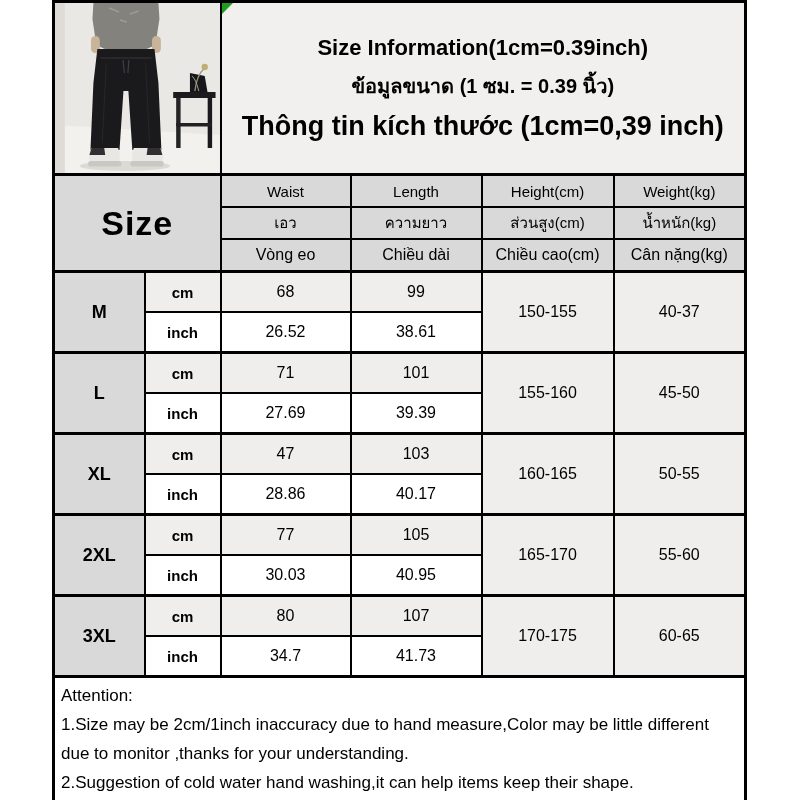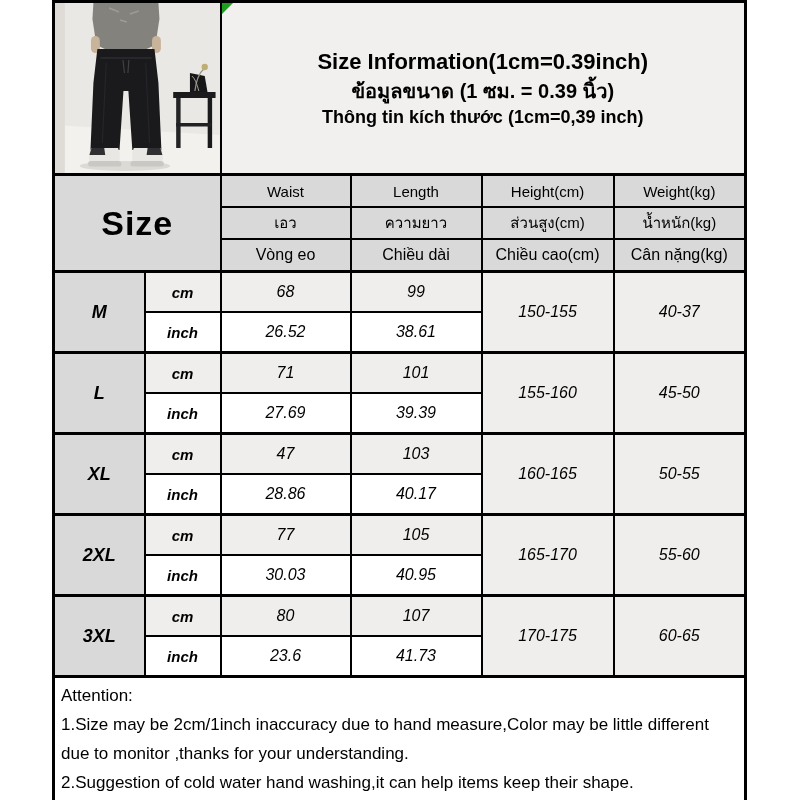--- a/index.html
+++ b/index.html
@@ -8,31 +8,31 @@
   }
   html,body{margin:0;padding:0;width:800px;height:800px;overflow:hidden;
     background:var(--page-bg,#fff);font-family:"Liberation Sans",sans-serif;color:#000;}
   .sheet{position:absolute;top:0;left:52px;}
   table{border-collapse:collapse;table-layout:fixed;width:692px;border:3px solid var(--border-black,#000);}
   td{border:2px solid var(--border-black,#000);text-align:center;vertical-align:middle;padding:0;overflow:hidden;}
   tr.group-start td{border-top:3px solid var(--border-black,#000);}
   .photo-cell{height:170px;padding:0;background:#eae8e4;}
   .photo-cell svg{display:block;width:100%;height:100%;}
   .title-cell{background:var(--title-bg,#f1f0ee);position:relative;}
-  .title-inner{display:flex;flex-direction:column;align-items:center;justify-content:center;gap:0;height:100%;}
+  .title-inner{display:flex;flex-direction:column;align-items:center;justify-content:center;gap:9px;height:100%;}
   .title-en{font-size:22px;font-weight:bold;}
   .title-th{font-size:20px;font-weight:bold;}
-  .title-vi{font-size:18px;font-weight:bold;}
+  .title-vi{font-size:27px;font-weight:bold;}
   .green-corner{position:absolute;top:0;left:0;width:0;height:0;
     border-top:11px solid var(--corner-green,#1f9d1f);border-right:11px solid transparent;}
   .hdr-row td{height:30px;}
   .hdr{background:var(--header-gray,#d9d9d9);font-weight:normal;font-size:15px;}
   .hdr-vi{font-size:16px;}
   .size-big{background:var(--header-gray,#d9d9d9);font-weight:bold;font-size:34px;letter-spacing:1px;}
-  .data-row td{height:38px;font-style:italic;}
+  .data-row td{height:38px;}
   .size-label{background:var(--header-gray,#d9d9d9);font-weight:bold;font-size:18px;}
   .unit{font-weight:bold;font-size:15px;}
   .val{font-weight:normal;font-size:16px;}
   .bg-lt{background:var(--row-light,#efeeec);}
   .bg-wh{background:var(--cell-white,#fff);}
   .attention-cell{height:150px;background:var(--cell-white,#fff);text-align:left;vertical-align:top;
     padding:3px 6px;font-size:17px;line-height:29px;}
 </style>
 </head>
 <body>
@@ -175,21 +175,21 @@
   <tr class="data-row group-start">
     <td rowspan="2" class="size-label">3XL</td>
     <td class="unit bg-lt">cm</td>
     <td class="val bg-lt">80</td>
     <td class="val bg-lt">107</td>
     <td rowspan="2" class="val bg-lt">170-175</td>
     <td rowspan="2" class="val bg-lt">60-65</td>
   </tr>
   <tr class="data-row">
     <td class="unit bg-wh">inch</td>
-    <td class="val bg-wh">23.6</td>
+    <td class="val bg-wh">34.7</td>
     <td class="val bg-wh">41.73</td>
   </tr>
 
   <tr class="group-start">
     <td colspan="6" class="attention-cell">
       <div>Attention:</div>
       <div>1.Size may be 2cm/1inch inaccuracy due to hand measure,Color may be little different</div>
       <div>due to monitor ,thanks for your understanding.</div>
       <div>2.Suggestion of cold water hand washing,it can help items keep their shape.</div>
     </td>

